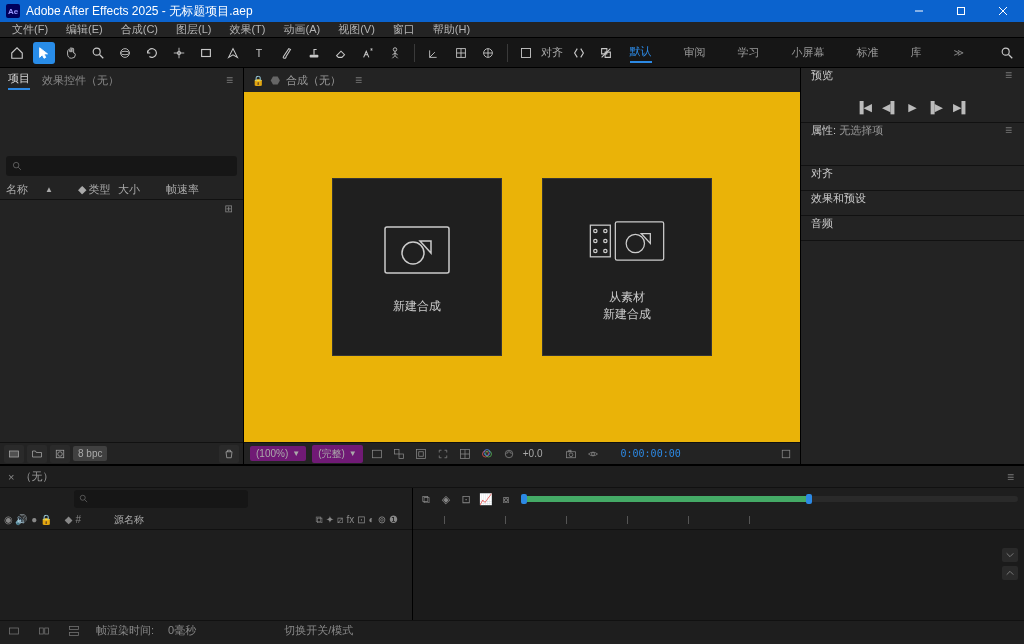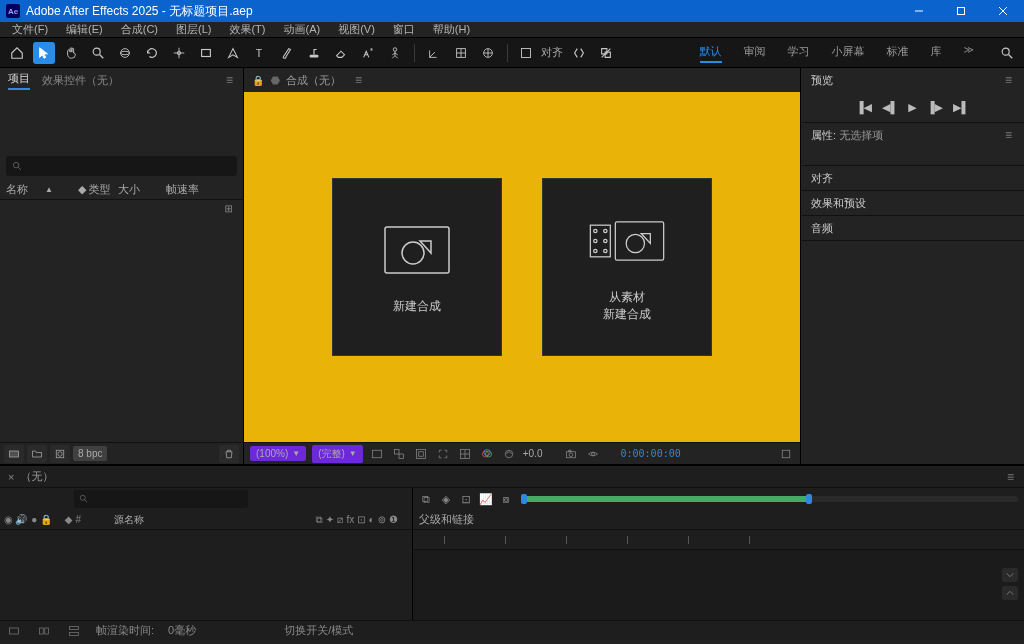--- a/index.html
+++ b/index.html
@@ -17,21 +17,21 @@
 .menubar { height: 16px; background: #232323; display: flex; align-items: center; padding: 0 4px; gap: 2px; border-bottom: 1px solid #000; font-size: 11px; }
 .menubar span { padding: 2px 8px; }
 
 
 .toolbar { height: 30px; background: #161616; display: flex; align-items: center; padding: 0 6px; gap: 5px; border-bottom: 1px solid #000; }
 .tool { width: 22px; height: 22px; display: flex; align-items: center; justify-content: center; border-radius: 3px; color: #c8c8c8; }
 .tool.active { background: #288ce8; color: #fff; }
 .tool svg { width: 14px; height: 14px; fill: currentColor; stroke: currentColor; }
 .tool-sep { width: 1px; height: 18px; background: #3a3a3a; margin: 0 3px; }
 .toolbar-spacer { flex: 1; }
-.workspace-tabs { display: flex; gap: 22px; font-size: 11px; color: #999; align-items:flex-start; }
+.workspace-tabs { display: flex; gap: 32px; font-size: 11px; color: #999; align-items:center; }
 .workspace-tabs span { padding: 2px 0; cursor: pointer; }
 .workspace-tabs span.active { color: #2c89e4; border-bottom: 2px solid #2c89e4; }
 .chev { font-size: 10px; color: #888; }
 
 
 .main { height: 396px; display: flex; }
 .left-panel { width: 243px; background: #232323; display: flex; flex-direction: column; }
 .center-panel { flex: 1; background: #232323; border-left: 1px solid #000; border-right: 1px solid #000; display: flex; flex-direction: column; }
 .right-panel { width: 223px; background: #232323; display: flex; flex-direction: column; }
 
@@ -58,30 +58,30 @@
 
 .comp-header { height: 24px; display: flex; align-items: center; padding: 0 8px; gap: 6px; font-size: 11px; color: #999; }
 .lock-icon { font-size: 10px; }
 .comp-header .panel-menu { margin-left: 8px; }
 .comp-body { flex: 1; display: flex; align-items: center; justify-content: center; gap: 40px; background: #eab308; }
 .comp-card { width: 170px; height: 178px; background: #1f1f1f; border: 1px solid #353535; display: flex; flex-direction: column; align-items: center; justify-content: center; gap: 18px; color: #ccc; font-size: 12px; text-align:center; }
 .comp-card .card-icon { width: 80px; height: 60px; display:flex; align-items:center; justify-content:center; }
 .card-icon svg { stroke: #ccc; fill: none; stroke-width: 1.5; }
 
 .comp-footer { height: 22px; display: flex; align-items: center; padding: 0 6px; gap: 6px; font-size: 10px; color: #aaa; background:#232323; border-top:1px solid #111; }
-.comp-footer .drop { padding:2px 6px; background:#6d28d9; border-radius:2px; display:flex; align-items:center; gap:4px; }
+.comp-footer .drop { padding:2px 6px; background:#701a75; border-radius:2px; display:flex; align-items:center; gap:4px; }
 .comp-footer .drop .v { font-size:8px; }
 .cf-icon { width:16px; height:16px; display:flex; align-items:center; justify-content:center; color:#888; }
 .cf-icon svg { width:12px; height:12px; fill:none; stroke:currentColor; }
 .cf-icon.color { color:#e85; }
 .timecode { font-family: monospace; font-size: 10px; color:#2c89e4; }
 
 
 .r-section { border-bottom: 1px solid #111; }
-.r-head { height: 24px; display: flex; align-items: center; padding: 0 10px; font-size: 11px; color: #ccc; }
+.r-head { height: 24px; display: flex; align-items: flex-start; padding: 0 10px; font-size: 11px; color: #ccc; }
 .r-head .panel-menu { margin-left:auto; }
 .r-sub { font-size: 11px; color: #999; }
 .preview-controls { height: 30px; display:flex; align-items:center; justify-content:center; gap: 10px; color:#bbb; }
 .preview-controls span { cursor:pointer; font-size: 11px; }
 
 
 .timeline { height: 176px; background: #1e1e1e; border-top: 2px solid #000; display:flex; flex-direction:column; }
 .tl-header { height: 22px; display:flex; align-items:center; padding:0 8px; gap:6px; font-size:11px; color:#999; border-bottom:1px solid #111; }
 .tl-header .close-x { color:#888; font-size:11px; }
 .tl-body { flex:1; display:flex; }
@@ -551,23 +551,20 @@
           <span>⧉</span>
           <span>◈</span>
           <span>⊡</span>
           <span>📈</span>
           <span>⧇</span>
         </div>
         <div class="tl-work">
             <div class="tl-work-bar"></div>
           </div>
       </div>
-      <div class="tl-parent-col">
-          <span>父级和链接</span>
-        </div>
       <div class="tl-ruler">
         <div class="tl-tick" style="left:5%"></div>
           <div class="tl-tick" style="left:15%"></div>
           <div class="tl-tick" style="left:25%"></div>
           <div class="tl-tick" style="left:35%"></div>
           <div class="tl-tick" style="left:45%"></div>
           <div class="tl-tick" style="left:55%"></div>
       </div>
       <div class="tl-track-area">
         <div class="snap-group">

